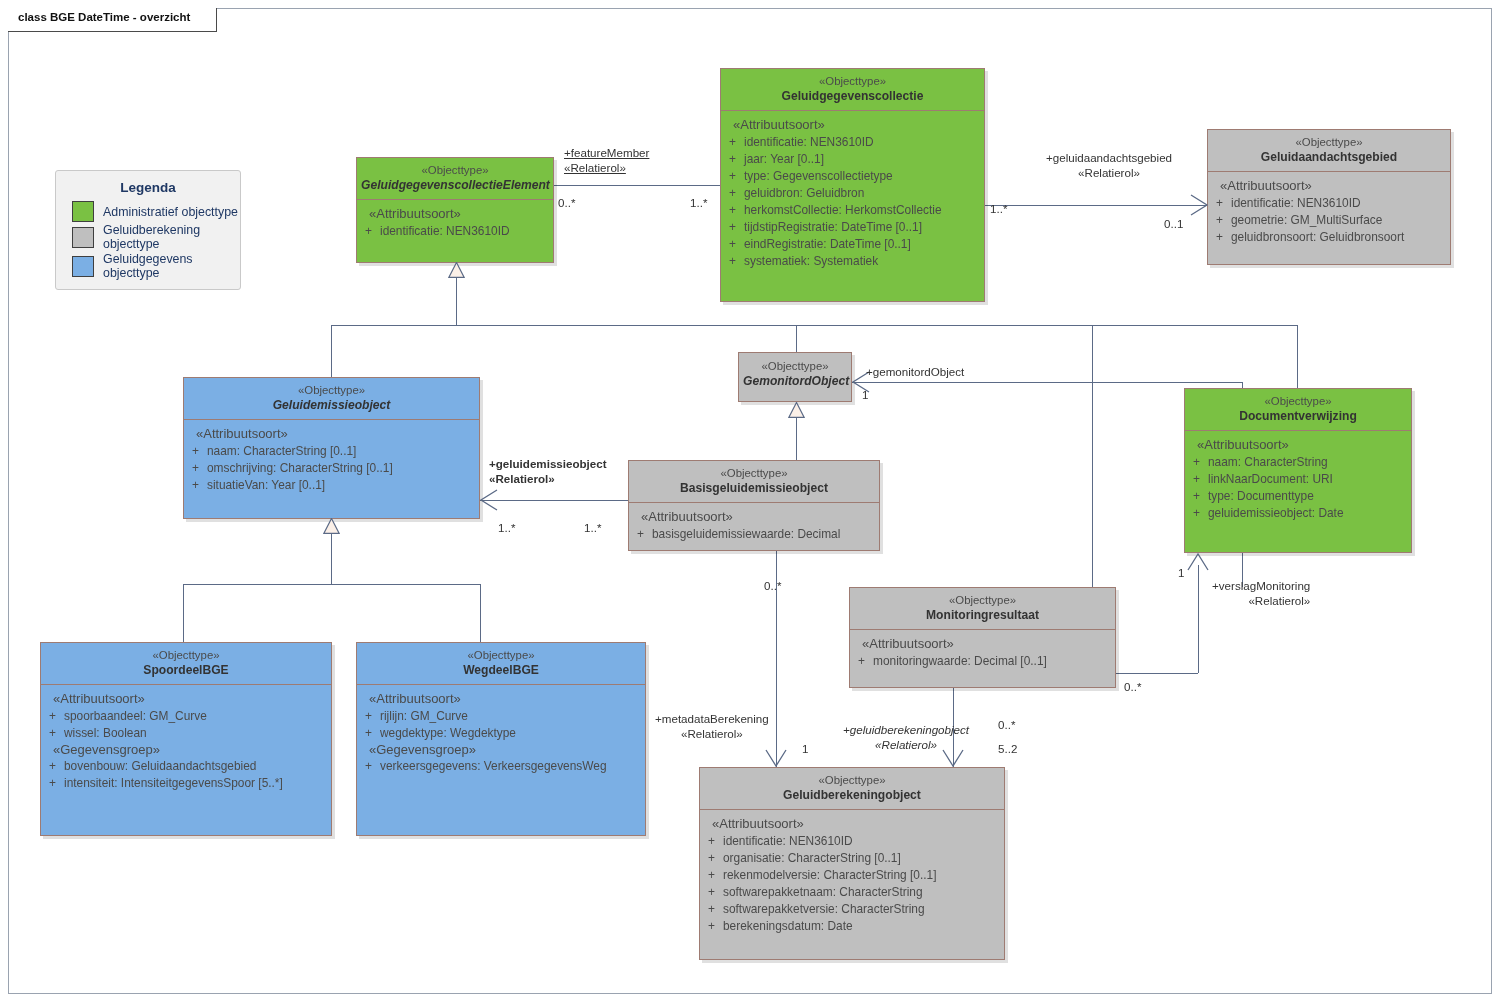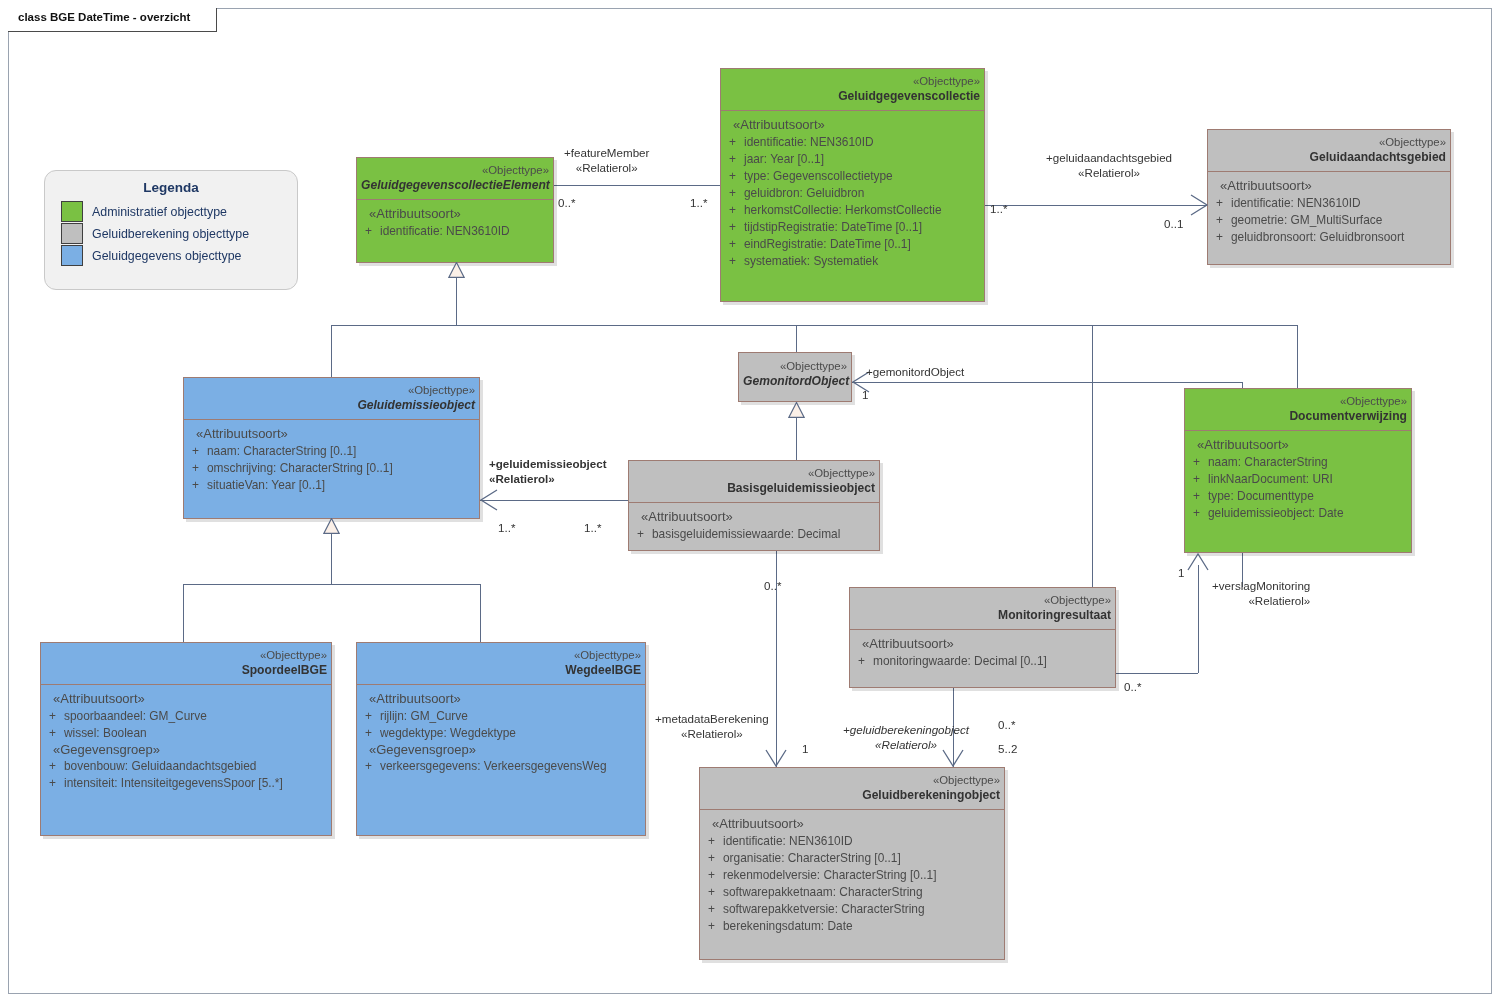--- a/index.html
+++ b/index.html
@@ -8,31 +8,31 @@
 
   
   .frame{position:absolute;left:8px;top:8px;width:1484px;height:986px;border:1px solid #9aa3b0;box-sizing:border-box;}
   .frame-tab{position:absolute;left:8px;top:8px;height:24px;box-sizing:border-box;
              border:1px solid #4a4a4a;border-left:none;border-top:none;background:#fff;
              padding:3px 26px 3px 10px;font-size:11.5px;font-weight:bold;color:#111;white-space:nowrap;z-index:6;}
   .frame-tab:after{content:"";position:absolute;right:-1px;top:-1px;width:0;height:0;
              border-left:22px solid #fff;border-bottom:24px solid transparent;}
 
   
-  .legend{position:absolute;left:44px;top:170px;width:254px;height:120px;background:#f1f1f1;
-          border:1px solid #c9c9c9;border-radius:12px;box-sizing:border-box;padding-top:9px;}
+  .legend{position:absolute;left:55px;top:170px;width:186px;height:120px;background:#f1f1f1;
+          border:1px solid #c9c9c9;border-radius:3px;box-sizing:border-box;padding-top:9px;}
   .legend-title{text-align:center;font-size:13.5px;font-weight:bold;color:#1f3864;margin-bottom:6px;}
   .legend-row{display:flex;align-items:center;margin:1px 0 1px 16px;}
   .legend-swatch{width:20px;height:19px;border:1px solid #3f3f3f;margin-right:9px;flex:0 0 auto;}
   .legend-label{font-size:12.4px;color:#1f3864;}
 
   
   .cls{position:absolute;box-sizing:border-box;border:1.4px solid #9e7b72;
        box-shadow:3px 3px 0 rgba(0,0,0,0.12);z-index:3;}
-  .cls .hdr{text-align:right;padding:5px 4px 6px 4px;}
+  .cls .hdr{text-align:center;padding:5px 4px 6px 4px;}
   .cls .stereo{font-size:11.4px;color:#4a4a4a;line-height:15px;}
   .cls .nm{font-size:12.1px;font-weight:bold;color:#333;line-height:15px;}
   .cls .nm.italic{font-style:italic;}
   .cls .sep{height:1px;background:#9e7b72;}
   .cls .body{padding:6px 4px 6px 0;}
   .cls .grp{font-size:13px;color:#4a4a4a;padding-left:12px;line-height:16.5px;}
   .attr{display:flex;font-size:11.9px;color:#4a4a4a;line-height:17px;}
   .attr .vis{width:23px;text-align:center;flex:0 0 auto;}
   .attr .txt{flex:1 1 auto;}
 
@@ -124,21 +124,21 @@
   <svg class="arw" style="left:850px;top:370px;width:24px;height:24px;" viewBox="0 0 24 24">
     <polyline points="19,2 3,12 19,22" fill="none" stroke="#5b6a86" stroke-width="1.3"></polyline>
   </svg>
 
   <div class="ln lnh" style="left:1116px;top:673px;width:82px;"></div>
   <div class="ln lnv" style="left:1198px;top:565px;height:108px;"></div>
   <svg class="arw" style="left:1186px;top:550px;width:24px;height:24px;" viewBox="0 0 24 24">
     <polyline points="2,20 12,4 22,20" fill="none" stroke="#5b6a86" stroke-width="1.3"></polyline>
   </svg>
 
-  <div class="lbl" style="left:564px;top:145px;text-align:center;">
+  <div class="lbl" style="left:564px;top:145px;text-decoration:underline;">
     <div>+featureMember</div>
     <div>«Relatierol»</div>
   </div>
   <div class="mult" style="left:558px;top:196px;">0..*</div>
   <div class="mult" style="left:690px;top:196px;">1..*</div>
 
   <div class="lbl" style="left:1046px;top:150px;text-align:center;">
     <div>+geluidaandachtsgebied</div>
     <div>«Relatierol»</div>
   </div>

